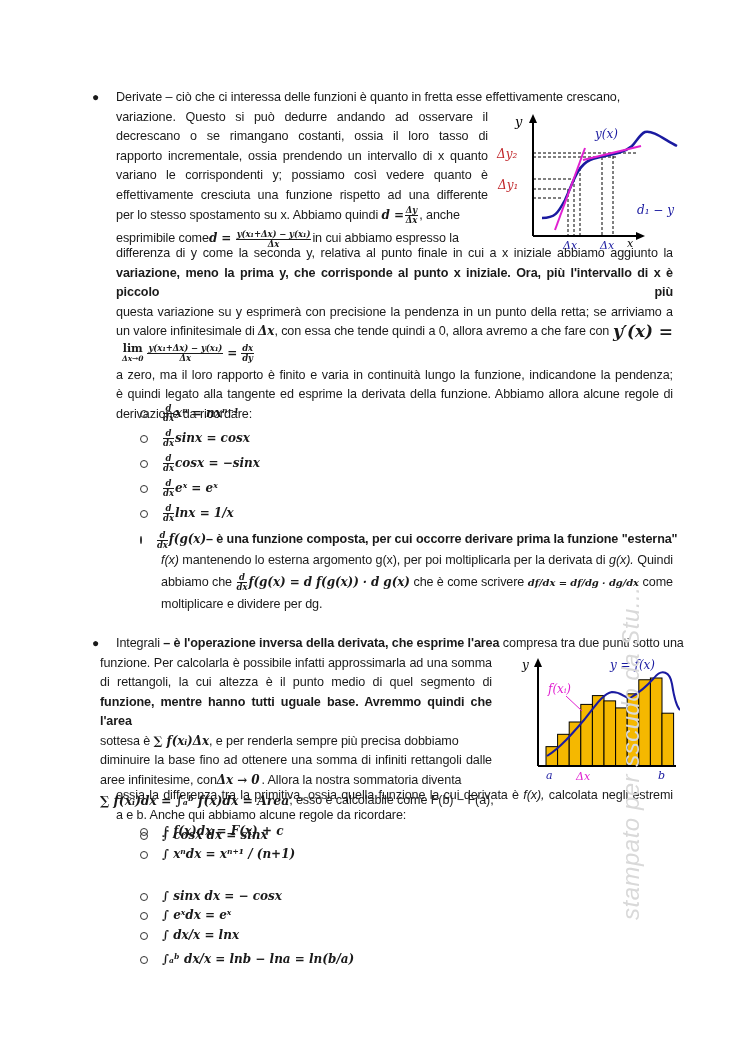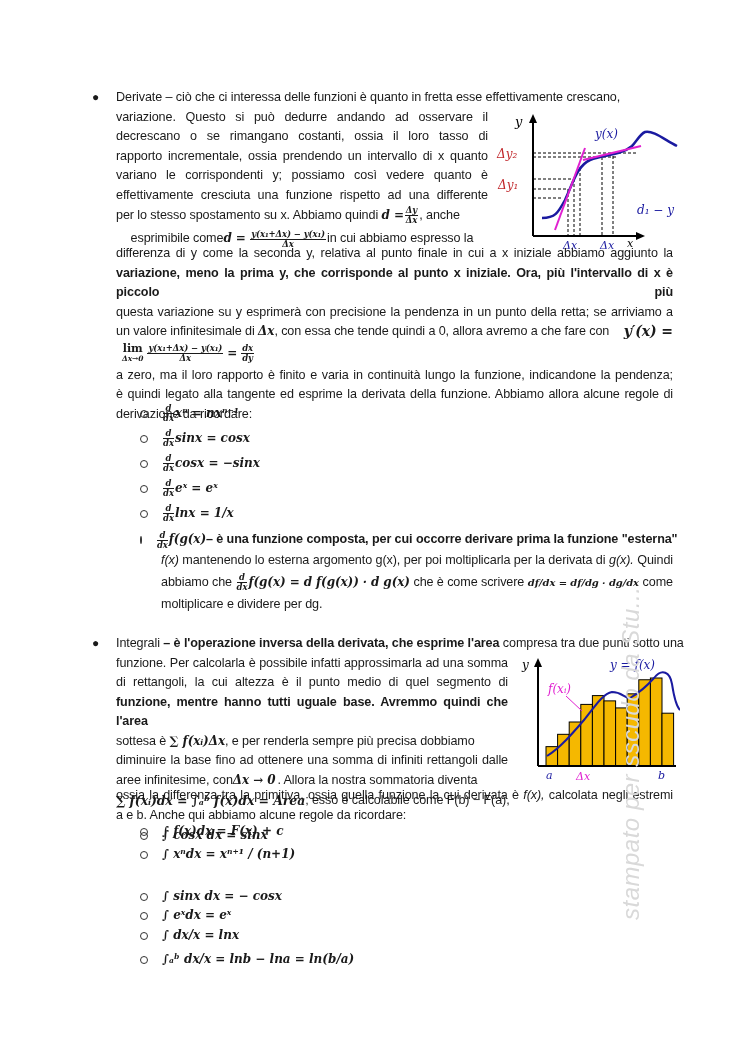--- a/index.html
+++ b/index.html
@@ -33,21 +33,21 @@
 
   <div class="txt" style="position:absolute;left:116px;top:107.5px;width:372px;">
     <div class="just" style="text-align-last:justify;">variazione. Questo si può dedurre andando ad osservare il</div>
     <div class="just" style="text-align-last:justify;">decrescano o se rimangano costanti, ossia il loro tasso di</div>
     <div class="just" style="text-align-last:justify;">rapporto incrementale, ossia prendendo un intervallo di x quanto</div>
     <div class="just" style="text-align-last:justify;">variano le corrispondenti y; possiamo così vedere quanto è</div>
     <div class="just" style="text-align-last:justify;">effettivamente cresciuta una funzione rispetto ad una differente</div>
     <div style="height:22px;display:flex;align-items:center;justify-content:space-between;">
       <span><span>per lo stesso spostamento su x. Abbiamo quindi </span><span class="m">d =</span><span class="frac"><span class="num">Δy</span><span>Δx</span></span><span>, anche</span></span>
     </div>
-    <div style="height:24px;display:flex;align-items:center;justify-content:center;">
+    <div style="height:24px;display:flex;align-items:center;">
       <span>esprimibile come </span><span class="m">d =</span>&nbsp;<span class="frac">
           <span class="num">y(x₁+Δx) − y(x₁)</span>
           <span>Δx</span>
         </span><span> in cui abbiamo espresso la</span>
     </div>
   </div>
 
   <svg style="position:absolute;left:495px;top:108px;" width="190" height="150" viewBox="0 0 190 150">
     <line x1="38" y1="128" x2="38" y2="12" stroke="#000" stroke-width="2"></line>
     <polygon points="38,6 34,15 42,15" fill="#000"></polygon>
@@ -77,21 +77,21 @@
     <text x="105" y="141" font-size="11" fill="#1a1aa0">Δx</text>
     <text x="142" y="106" font-size="12" fill="#1a1aa0">d₁ − y</text>
   </svg>
 
   <div class="txt" style="position:absolute;left:116px;top:244px;width:557px;">
     <div class="just" style="text-align-last:justify;">differenza di y come la seconda y, relativa al punto finale in cui a x iniziale abbiamo aggiunto la</div>
     <div class="just b" style="text-align-last:justify;">variazione, meno la prima y, che corrisponde al punto x iniziale. Ora, più l'intervallo di x è piccolo più</div>
     <div class="just" style="text-align-last:justify;">questa variazione su y esprimerà con precisione la pendenza in un punto della retta; se arriviamo a</div>
     <div style="display:flex;justify-content:space-between;">
       <span><span>un valore infinitesimale di </span><span class="m">Δx</span><span>, con essa che tende quindi a 0, allora avremo a che fare con </span></span>
-        <span class="m" style="font-size:14px;">y′(x) =</span>
+        <span class="m" style="font-size:17px;">y′(x) =</span>
     </div>
     <div style="height:24px;display:flex;align-items:center;margin-left:6px;">
       <span class="lim"><span>lim</span><small>Δx→0</small></span>
       <span class="frac" style="margin-left:4px;">
           <span class="num">y(x₁+Δx) − y(x₁)</span>
           <span>Δx</span>
         </span>
       <span class="m" style="margin:0 3px;">=</span>
       <span class="frac">
           <span class="num">dx</span>
@@ -130,21 +130,21 @@
       </div>
       <div>moltiplicare e dividere per dg.</div>
     </div>
   </div>
 
   <div class="bullet txt" style="top:634px;">●</div>
   <div class="txt" style="position:absolute;left:116px;top:634px;width:557px;white-space:nowrap;">
     <span>Integrali</span><span class="b"> – </span><span class="b">è l'operazione inversa della derivata, che esprime l'area</span><span> compresa tra due punti sotto una</span>
   </div>
 
-  <div class="txt" style="position:absolute;left:116px;top:653.5px;width:392px;">
+  <div class="txt" style="position:absolute;left:100px;top:653.5px;width:392px;">
     <div class="just" style="text-align-last:justify;">funzione. Per calcolarla è possibile infatti approssimarla ad una somma</div>
     <div class="just" style="text-align-last:justify;">di rettangoli, la cui altezza è il punto medio di quel segmento di</div>
     <div class="just b" style="text-align-last:justify;">funzione, mentre hanno tutti uguale base. Avremmo quindi che l'area</div>
     <div style="display:flex;justify-content:space-between;">
         <span><span>sottesa è </span><span class="m">∑ f(xᵢ)Δx</span><span>, e per renderla sempre più precisa dobbiamo</span></span>
       </div>
     <div class="just" style="text-align-last:justify;">diminuire la base fino ad ottenere una somma di infiniti rettangoli dalle</div>
     <div style="display:flex;">
         <span>aree infinitesime, con </span>
         <span class="m" style="margin-right:2px;">Δx → 0</span>

